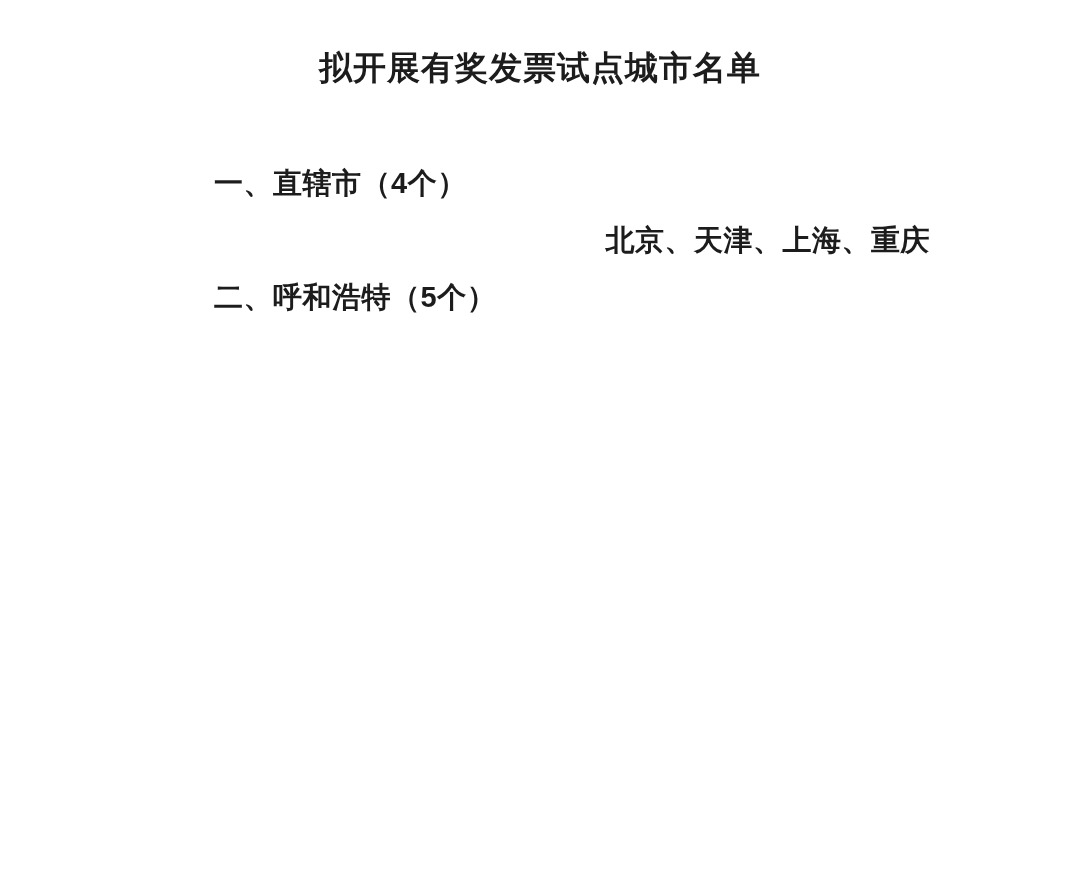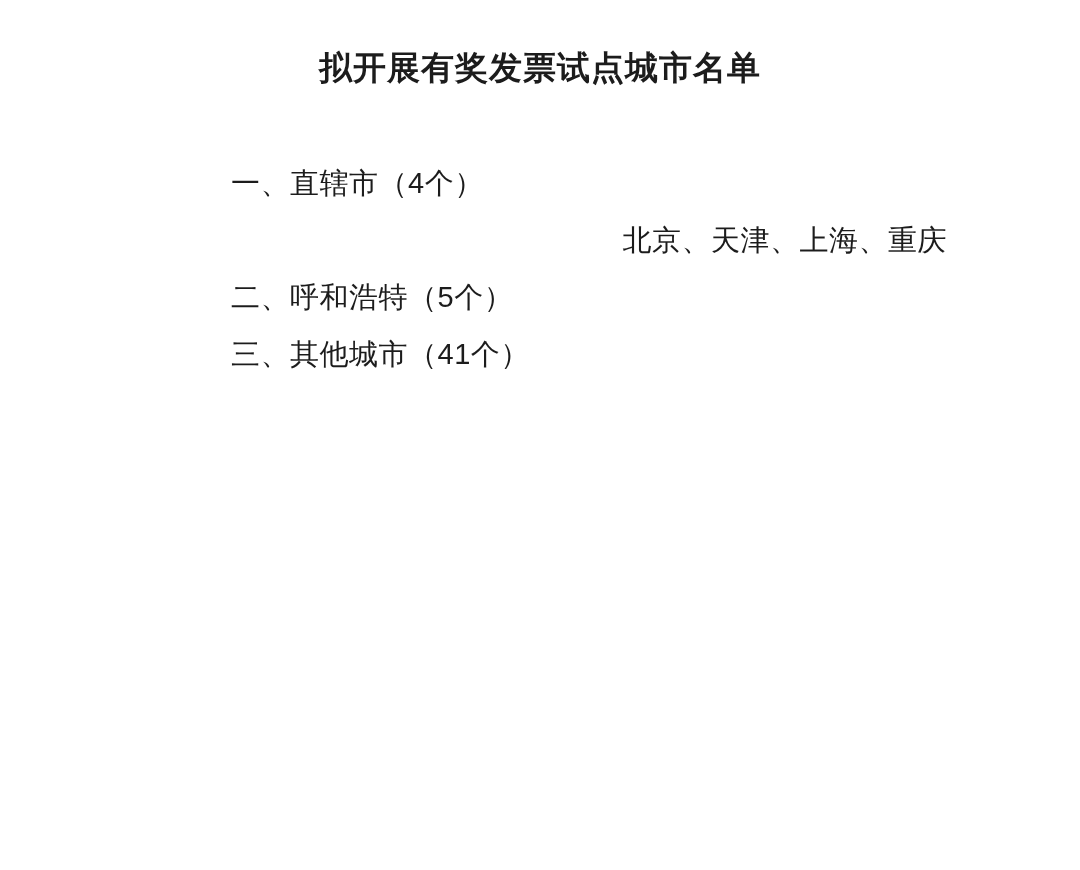--- a/index.html
+++ b/index.html
@@ -23,25 +23,25 @@
     left: 0;
     width: 1080px;
     text-align: center;
     font-size: 33px;
     font-weight: 700;
     letter-spacing: 1px;
   }
   .content {
     position: absolute;
     top: 155px;
-    left: 153px;
+    left: 136px;
     width: 794px;
     font-size: 29px;
     line-height: 57px;
-    font-weight: 400;
+    font-weight: 700;
     letter-spacing: 0.5px;
   }
   .section-heading {
     text-indent: 78px;
     white-space: nowrap;
   }
   .cities-line {
     text-indent: 60px;
     white-space: nowrap;
     text-align: right;
@@ -61,18 +61,17 @@
 
   <div class="content">
 
     <div class="section-heading">一、直辖市（4个）</div>
 
     <div class="cities-line">北京、天津、上海、重庆</div>
 
     <div class="section-heading">二、呼和浩特（5个）</div>
 
 
-    <div class="section-heading">三、其他城市（41个）</div>
 
 
   </div>
 
 </div>
 
 </body></html>

